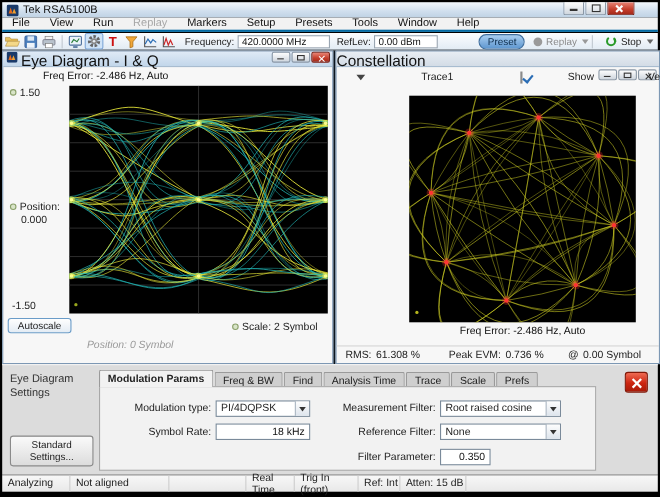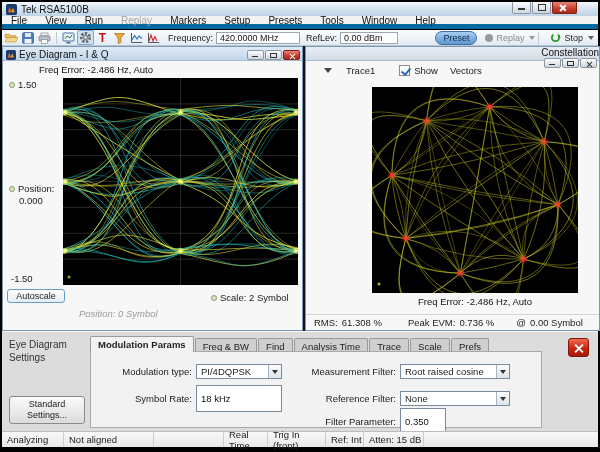--- a/index.html
+++ b/index.html
@@ -16,21 +16,21 @@
   .wcbtn { width:19px; height:12px; border:1px solid #8a97a5; border-top:none;
     background:linear-gradient(#fdfdfd,#cfd6de); position:relative; border-radius:0 0 2px 2px; margin-left:1px;}
   .wcbtn.close { width:25px; background:linear-gradient(#e98475,#c43d2b 60%,#a5291a); border-color:#7e2015; }
   .glyph-min { position:absolute; left:5px; bottom:3px; width:7px; height:2px; background:#333; }
   .wcbtn.close .x1,.wcbtn.close .x2 { position:absolute; left:9px; top:2px; width:1.6px; height:8px; background:#fff; }
   .x1{ transform:rotate(45deg);} .x2{ transform:rotate(-45deg);}
   .glyph-max { position:absolute; left:5px; top:2px; width:8px; height:7px; border:1.5px solid #333; }
 
   
   .menubar { left:2px; top:16px; right:2px; height:13px; background:#f2f2f2;
-    border-bottom:5px solid #0369a1; display:flex; align-items:center; font-size:10px; color:#111; }
+    border-bottom:2px solid #0369a1; display:flex; align-items:center; font-size:10px; color:#111; }
   .menu-item { padding:0 9px; cursor:default; }
   .menu-item.disabled { color:#a6a6a6; }
 
   
   .toolbar { left:2px; top:30px; right:2px; height:16px;
     background:linear-gradient(#fcfdfe,#e2ebf4); border-bottom:1px solid #b9c5d1;
     display:flex; align-items:center; font-size:9px; color:#222; }
   .tbtn { width:17px; height:15px; display:flex; align-items:center; justify-content:center; border-radius:2px; }
   .tbtn.active { background:#cfe3f7; border:1px solid #7ea7d8; }
   .tsep { width:1px; height:12px; background:#c0c8d0; margin:0 3px; }
@@ -44,21 +44,21 @@
   .stop-group { color:#222; }
   .caret { width:0; height:0; border-left:3px solid transparent; border-right:3px solid transparent;
     border-top:4px solid #666; margin-left:5px; }
   .dot-icon { width:8px; height:8px; border-radius:50%; background:#9a9a9a; margin-right:3px; }
 
   
   .mdi { left:2px; top:46px; right:2px; height:285px; background:#0c1620; }
   .cwin { position:absolute; top:0; height:285px; background:#f7f7f7; border:1px solid #7d98b4; }
   .cwin.eye { left:0; width:301px; }
   .cwin.const { left:303px; width:295px; }
-  .wtitle { height:14px; display:flex; align-items:flex-end; font-size:10px; color:#111;
+  .wtitle { height:14px; display:flex; align-items:flex-start; font-size:14px; color:#111;
     background:linear-gradient(#dfeaf6,#c2d6ea); border-bottom:1px solid #a8bcd0; }
   .cwin.const .wtitle { background:linear-gradient(#e8edf3,#d3dce6);flex-direction:column; }
   .wico { width:10px; height:10px; margin:0 3px; }
   .wctr { margin-left:auto; display:flex; margin-right:2px; }
   .wbtn { width:17px; height:10px; border:1px solid #8a97a5; background:linear-gradient(#fdfdfd,#cfd6de);
     border-radius:2px; position:relative; margin-left:1px; }
   .wbtn.red { background:linear-gradient(#e98475,#c43d2b 60%,#a5291a); border-color:#7e2015; }
   .wbtn .m { position:absolute; left:4px; bottom:2px; width:6px; height:1.5px; background:#333; }
   .wbtn .q { position:absolute; left:4px; top:2px; width:7px; height:5px; border:1.2px solid #333; }
   .wbtn .c1,.wbtn .c2 { position:absolute; left:7.5px; top:1.5px; width:1.4px; height:7px; background:#fff; }
@@ -74,21 +74,21 @@
     font-size:9px; color:#222; display:flex; align-items:center; justify-content:center; }
   .footer-pos { position:absolute; left:76px; top:245px; font-size:9.5px; color:#9a9a9a; font-style:italic;margin-top:16px; }
   .footer-scale { position:absolute; left:208px; top:245px; font-size:9.5px; color:#222; }
 
   .chev { width:0; height:0; border-left:4px solid transparent; border-right:4px solid transparent;
     border-top:5px solid #444; }
   .cb { width:11px; height:11px; background:#fff; border:1px solid #8a8a8a; position:relative; }
   .cb::after { content:""; position:absolute; left:2.5px; top:0px; width:3.5px; height:7px;
     border-right:2px solid #2a6db5; border-bottom:2px solid #2a6db5; transform:rotate(40deg); }
   .trace-row { position:absolute; left:0; top:16px; right:0; height:14px; display:flex;
-    align-items:center; font-size:9.5px; color:#222; }
+    align-items:center; font-size:9.5px; color:#222;gap:37px; }
   .cfooter { position:absolute; left:0; right:0; bottom:0; height:16px; border-top:1px solid #d5d5d5;
     display:flex; align-items:center; font-size:9.5px; color:#222; }
 
   
   .settings { left:2px; top:331px; right:2px; height:100px; background:#dcdcdc; border-top:1px solid #f5f5f5; }
   .panel-title { position:absolute; left:7px; top:7px; width:76px; font-size:10px; color:#333; line-height:1.25; }
   .std-btn { position:absolute; left:7px; top:64px; width:76px; height:28px; font-size:9px; color:#222;
     border:1px solid #8a8a8a; border-radius:3px; background:linear-gradient(#fafafa,#dcdcdc);
     display:flex; align-items:center; justify-content:center; text-align:center; line-height:1.2; }
   .tabs { position:absolute; left:88px; top:4px; display:flex; align-items:flex-end; height:16px; font-size:9.5px; }
@@ -98,22 +98,22 @@
   .content-box { position:absolute; left:88px; top:19px; width:452px; height:77px;
     background:#f2f2f2; border:1px solid #a8a8a8; font-size:9.5px; color:#222; }
   .crow { position:absolute; display:flex; align-items:center; }
   .flabel { text-align:right; padding-right:4px; }
   .dropdown { height:15px; background:#fff; border:1px solid #7a8a9a; display:flex; align-items:center;
     position:relative; padding-left:4px; }
   .dropdown .dd-arrow { position:absolute; right:0; top:0; bottom:0; width:13px; border-left:1px solid #a8b4c0;
     background:linear-gradient(#fdfdfd,#dde4ec); }
   .dd-arrow::after { content:""; position:absolute; left:3px; top:5px; width:0; height:0;
     border-left:3.5px solid transparent; border-right:3.5px solid transparent; border-top:4px solid #333; }
-  .finput { height:27px; border:1px solid #7a8a9a; background:#fff; font-size:9.5px; padding:0 4px;
-    font-family:"Liberation Sans",sans-serif; color:#111; }
+  .finput { height:15px; border:1px solid #7a8a9a; background:#fff; font-size:9.5px; padding:0 4px;
+    font-family:"Liberation Sans",sans-serif; color:#111;text-align:right; }
   .close-x { position:absolute; right:9px; top:6px; width:21px; height:19px; border:1px solid #801808;
     border-radius:3px; background:linear-gradient(#ef6a52,#cc2510 55%,#a81a08); }
   .close-x .x1,.close-x .x2 { position:absolute; left:9px; top:4px; width:2px; height:11px; background:#fff; }
 
   
   .statusbar { left:2px; top:431px; right:2px; height:16px; background:linear-gradient(#f8f8f8,#e8e8e8);
     border-top:1px solid #bcbcbc; display:flex; align-items:center; font-size:9.5px; color:#222; }
   .scell { height:100%; display:flex; align-items:center; padding-left:5px; border-right:1px solid #cdcdcd; }
 </style>
 </head>

